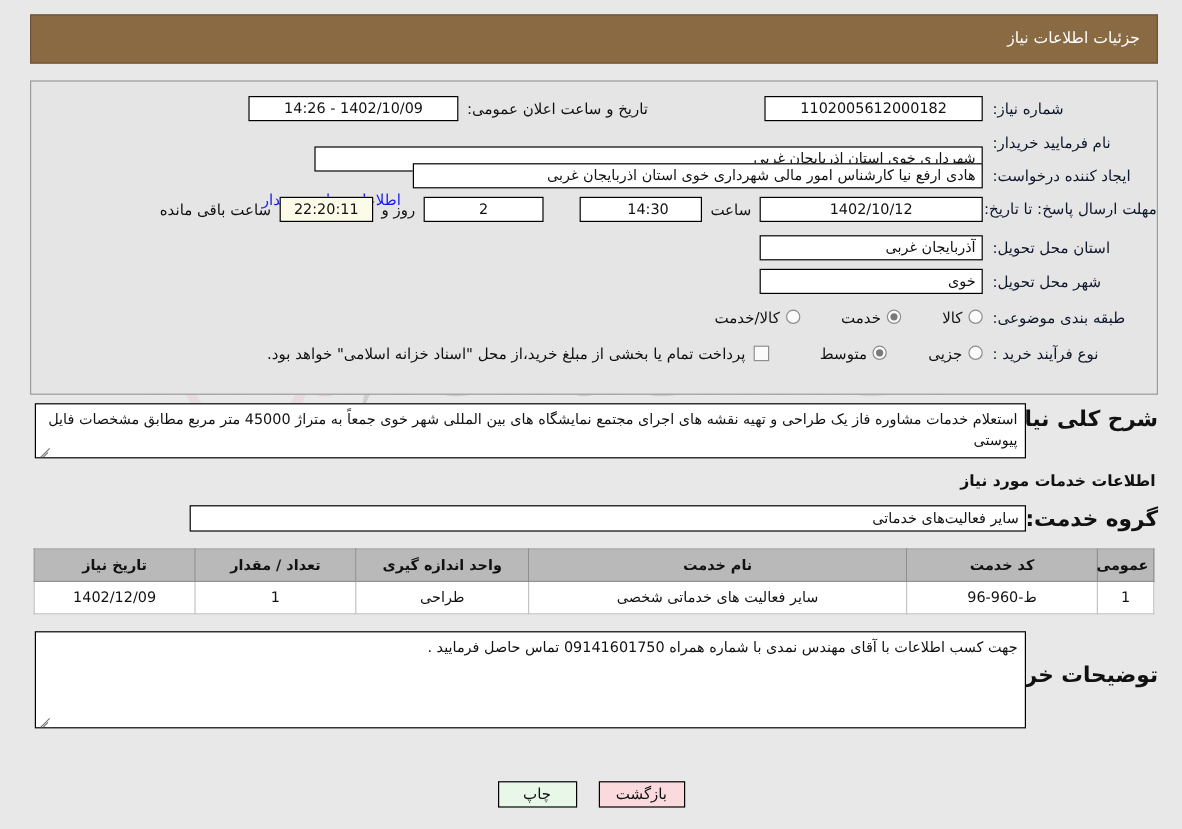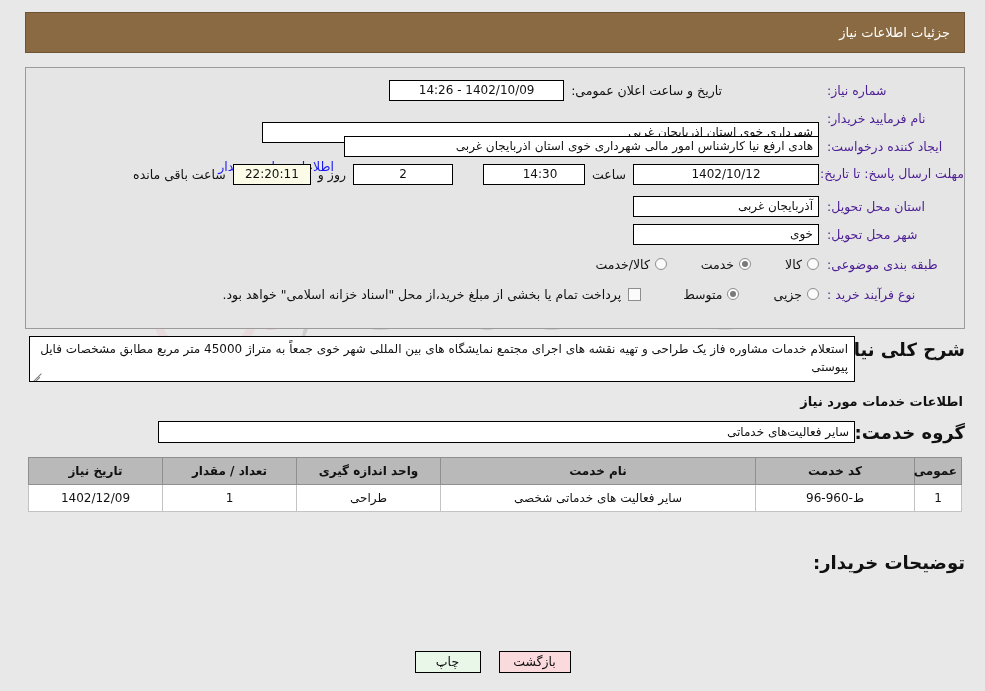--- a/index.html
+++ b/index.html
@@ -89,21 +89,21 @@
     position: absolute;
     right: 0;
     width: 100%;
     height: 28px;
     display: flex;
     align-items: center;
     flex-direction: row;
   }
   .lbl {
     font-size: 12.5px;
-    color: #4c1d95;
+    color: #0f172a;
     text-align: left;
     padding-left: 8px;
     box-sizing: border-box;
     white-space: nowrap;
   }
   .lbl-main { width: 145px; }
   .fld {
     background: #ffffff;
     border: 1px solid #000;
     box-sizing: border-box;
@@ -274,20 +274,21 @@
   </div>
 
   <div class="header-bar">
     <div class="header-title">جزئیات اطلاعات نیاز</div>
   </div>
 
   <div class="panel" id="panel-top">
 
     <div class="row" style="top:8px;">
       <div class="lbl lbl-main">شماره نیاز:</div>
+      <div class="fld center" style="width:182px;">1102005612000182</div>
       <div class="inline-lbl" style="margin-right:90px;">تاریخ و ساعت اعلان عمومی:</div>
       <div class="fld center" style="width:175px;">1402/10/09 - 14:26</div>
     </div>
 
     <div class="row" style="top:36px;">
       <div class="lbl lbl-main">نام فرمایید خریدار:</div>
       <div class="fld right" style="width:557px;margin-top:28px;">شهرداری خوی استان اذربایجان غربی</div>
     </div>
 
     <div class="row" style="top:64px;">
@@ -394,20 +395,27 @@
             <td>طراحی</td>
             <td>1</td>
             <td>1402/12/09</td>
           </tr>
         </tbody>
       </table>
     </div>
 
     <div style="display:flex;align-items:flex-start;margin-top:14px;">
       <div class="desc-label" style="padding-top:26px;">توضیحات خریدار:</div>
+      <div class="ta" style="width:826px;height:81px;text-align:right;">
+        <span>جهت کسب اطلاعات با آقای مهندس نمدی با شماره همراه 09141601750 تماس حاصل فرمایید .</span>
+        <span class="grip">
+          <i style="width:11px;top:7px;"></i>
+            <i style="width:7px;top:9px;left:2px;"></i>
+        </span>
+      </div>
     </div>
   </div>
 
   <div style="position:absolute;right:0;top:651px;width:985px;display:flex;justify-content:center;gap:18px;z-index:3;">
     <div class="btn btn-back">بازگشت</div>
     <div class="btn btn-print">چاپ</div>
   </div>
 
 </div>
 

